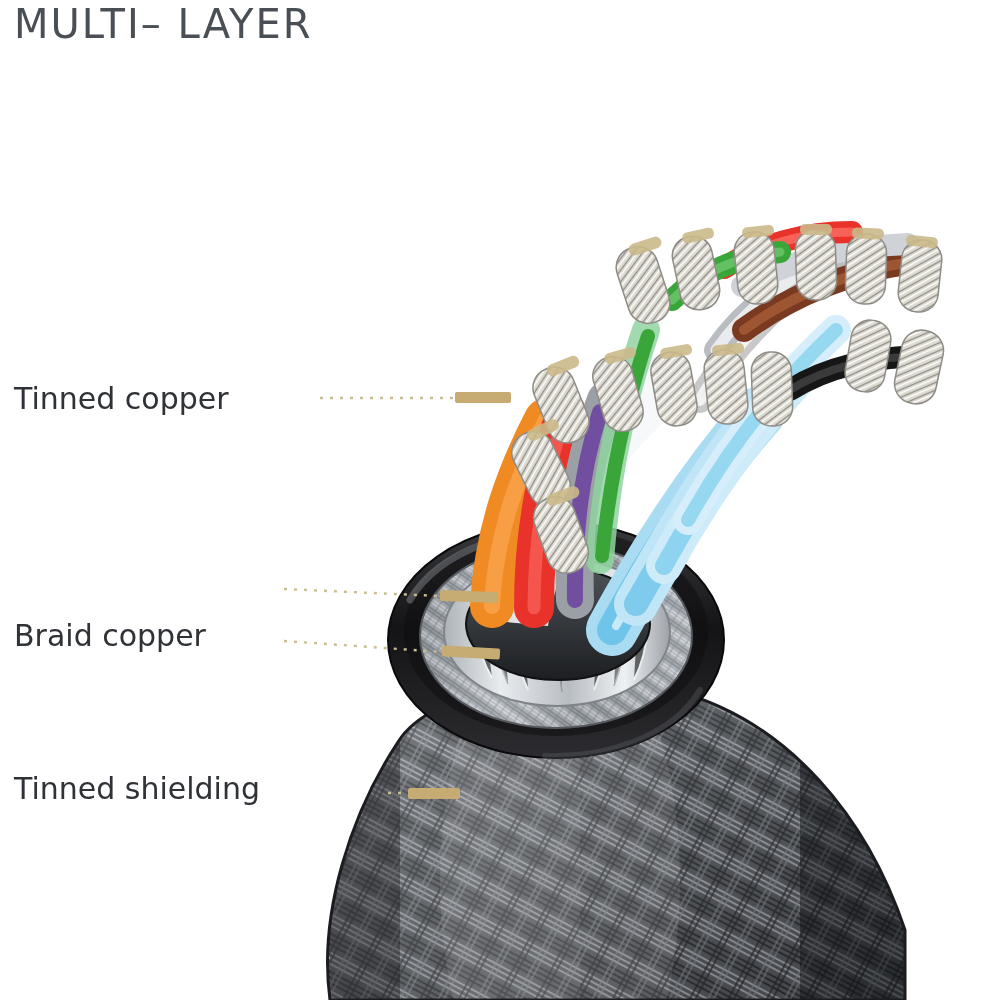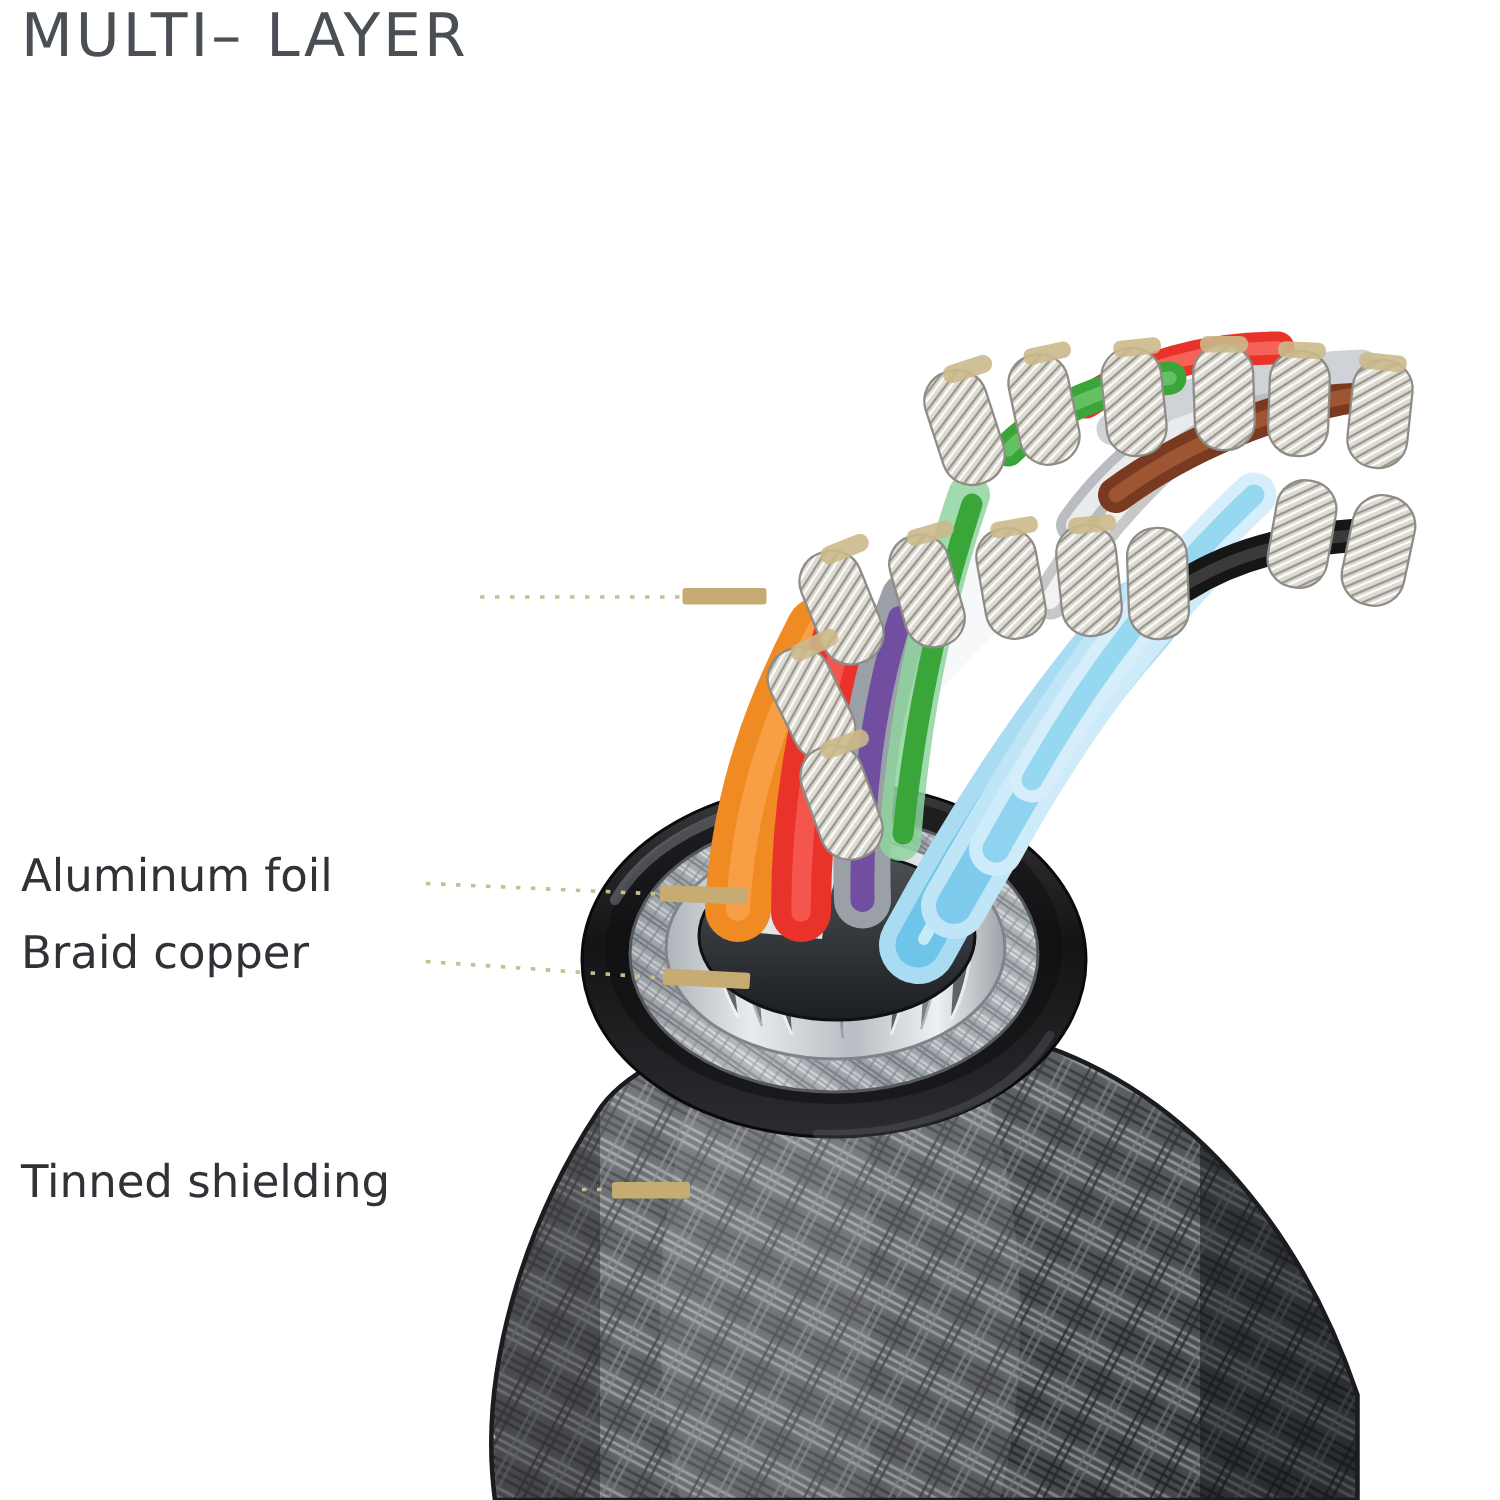--- a/index.html
+++ b/index.html
@@ -303,17 +303,17 @@
 
       <path d="M388 793 L 410 793" stroke="#cbbd93" stroke-width="2.4" stroke-dasharray="3 7"></path>
       <rect x="408" y="788" width="52" height="11" rx="2" fill="#c6ab72"></rect>
     </g>
   </svg>
 
   <div class="heading-block">
     <div class="heading-line1">MULTI– LAYER</div>
   </div>
 
-  <div class="callout lbl-alum">Aluminum foil</div>
+  <div class="callout lbl-tinned">Tinned copper</div>
   <div class="callout lbl-braidscr">Braid copper</div>
   <div class="callout lbl-braided">Tinned shielding</div>
 
 </div>
 
 </body></html>

